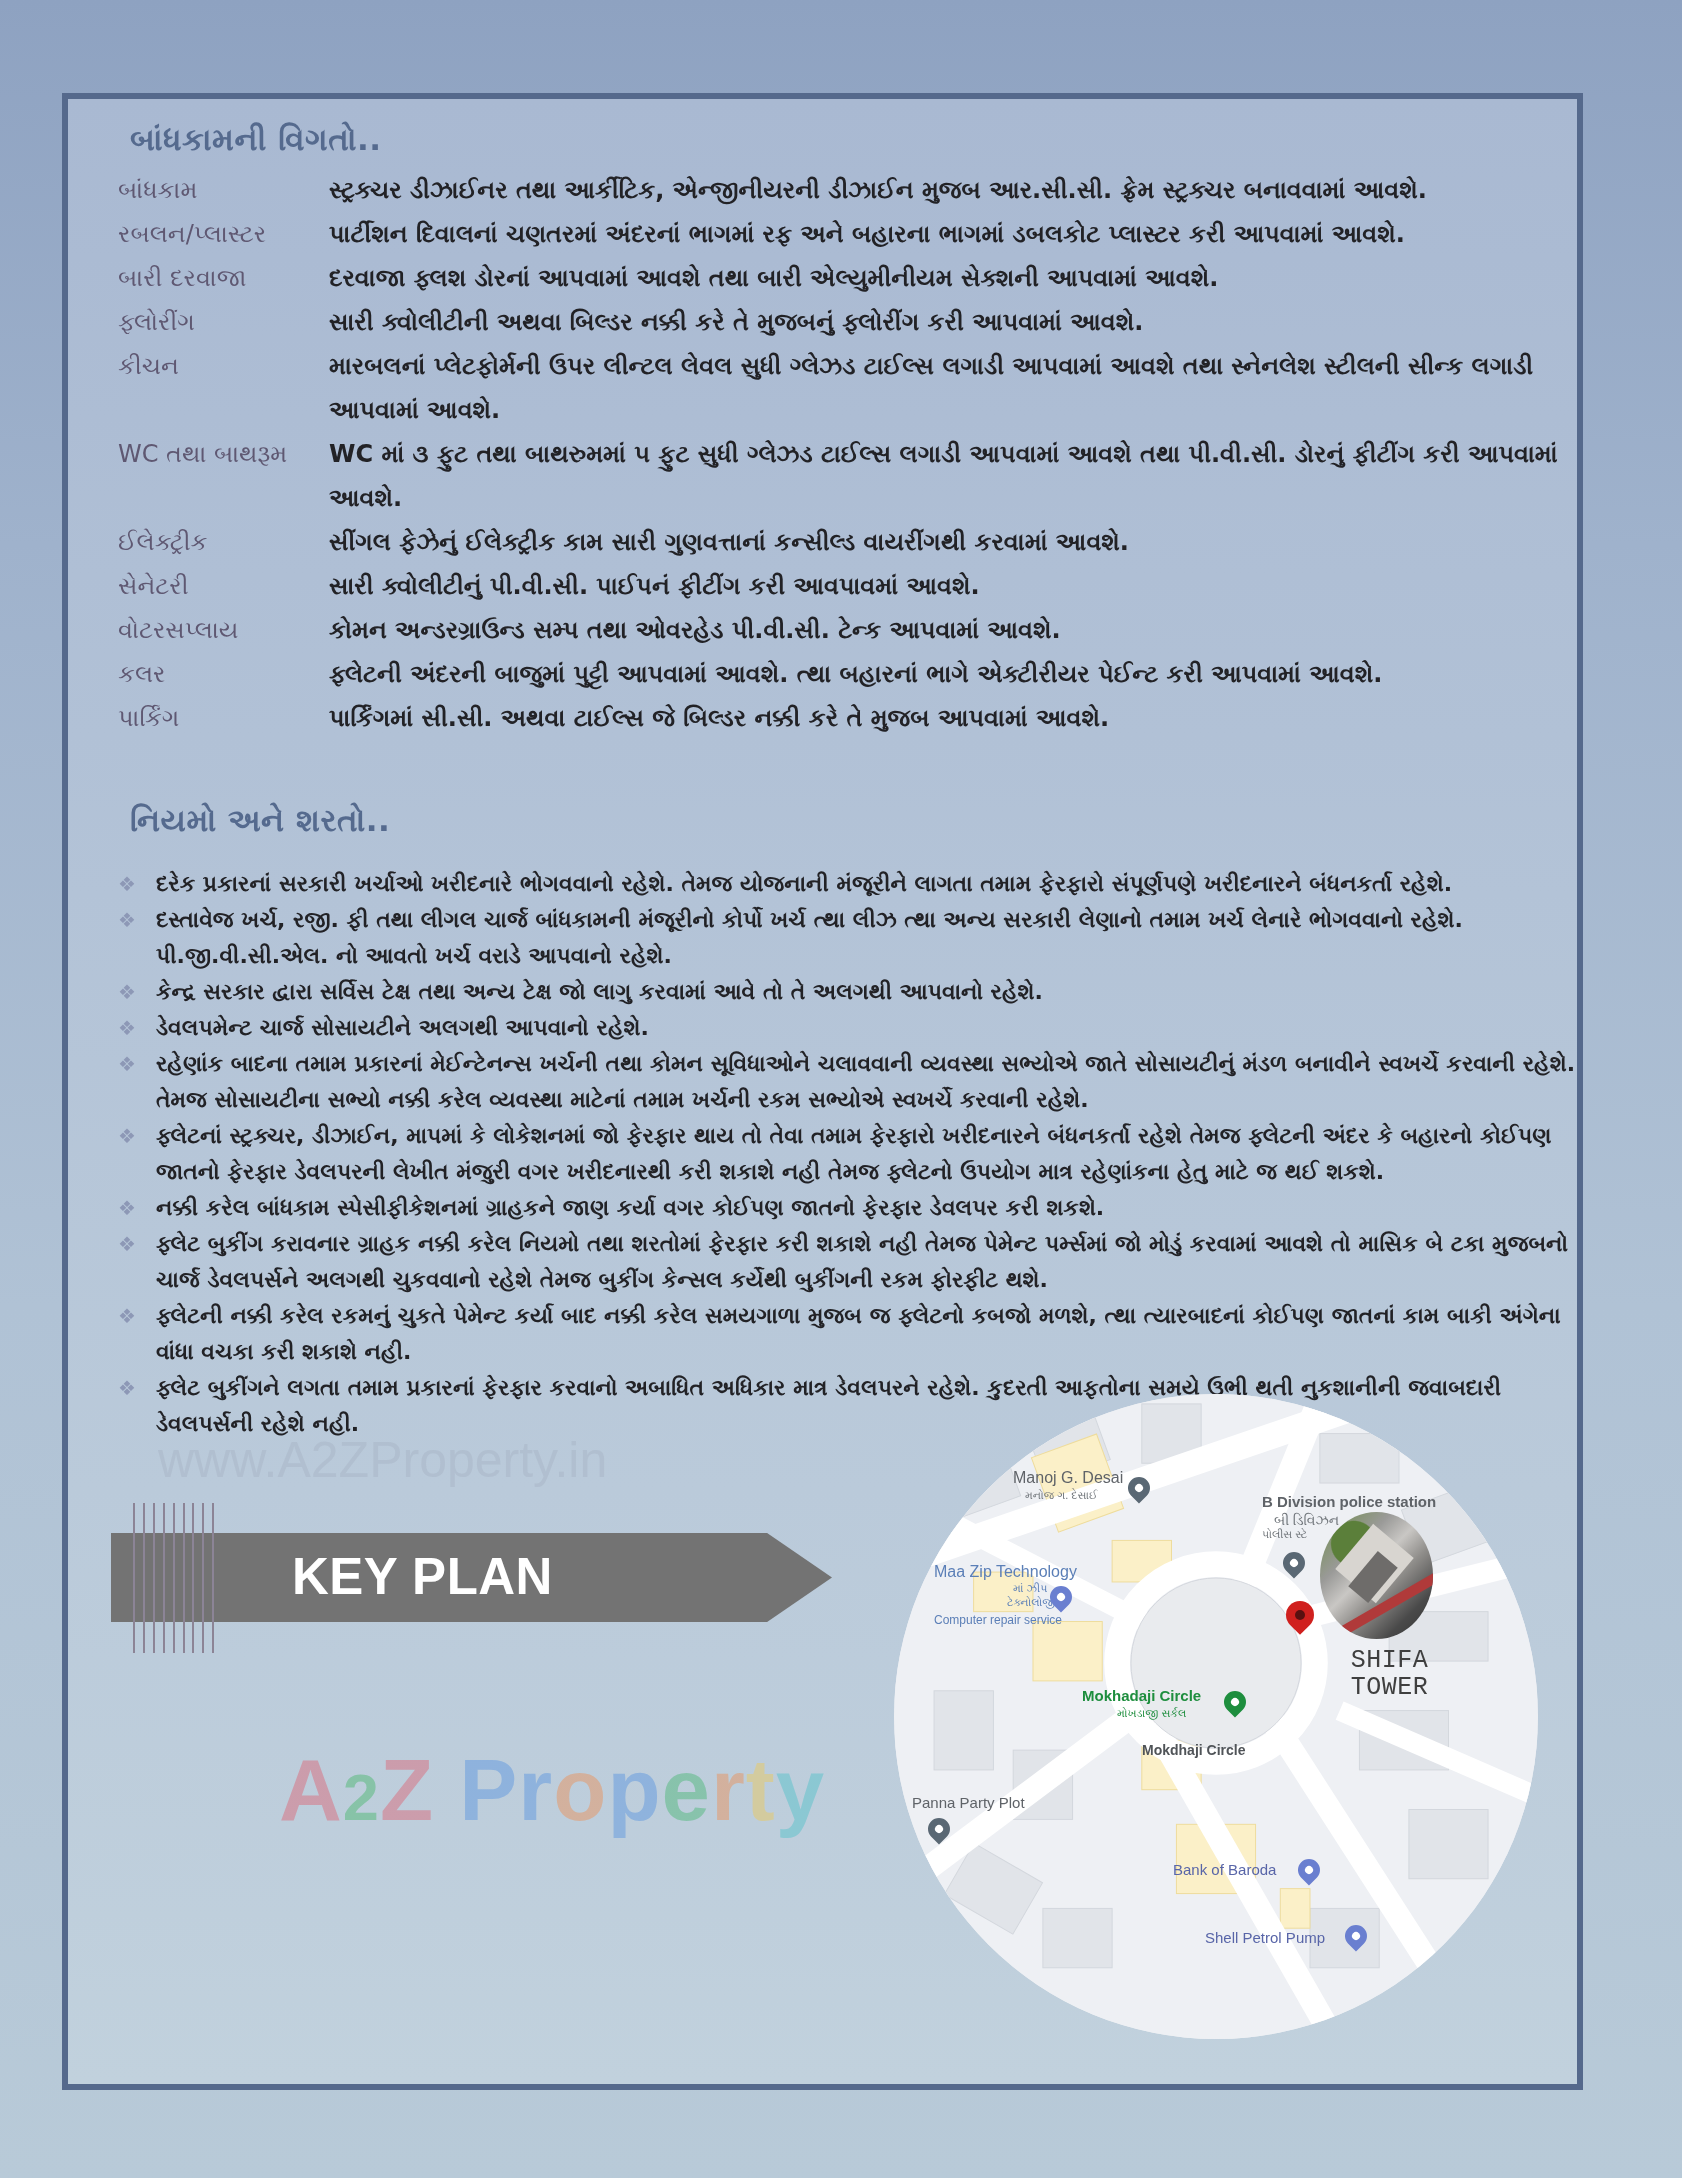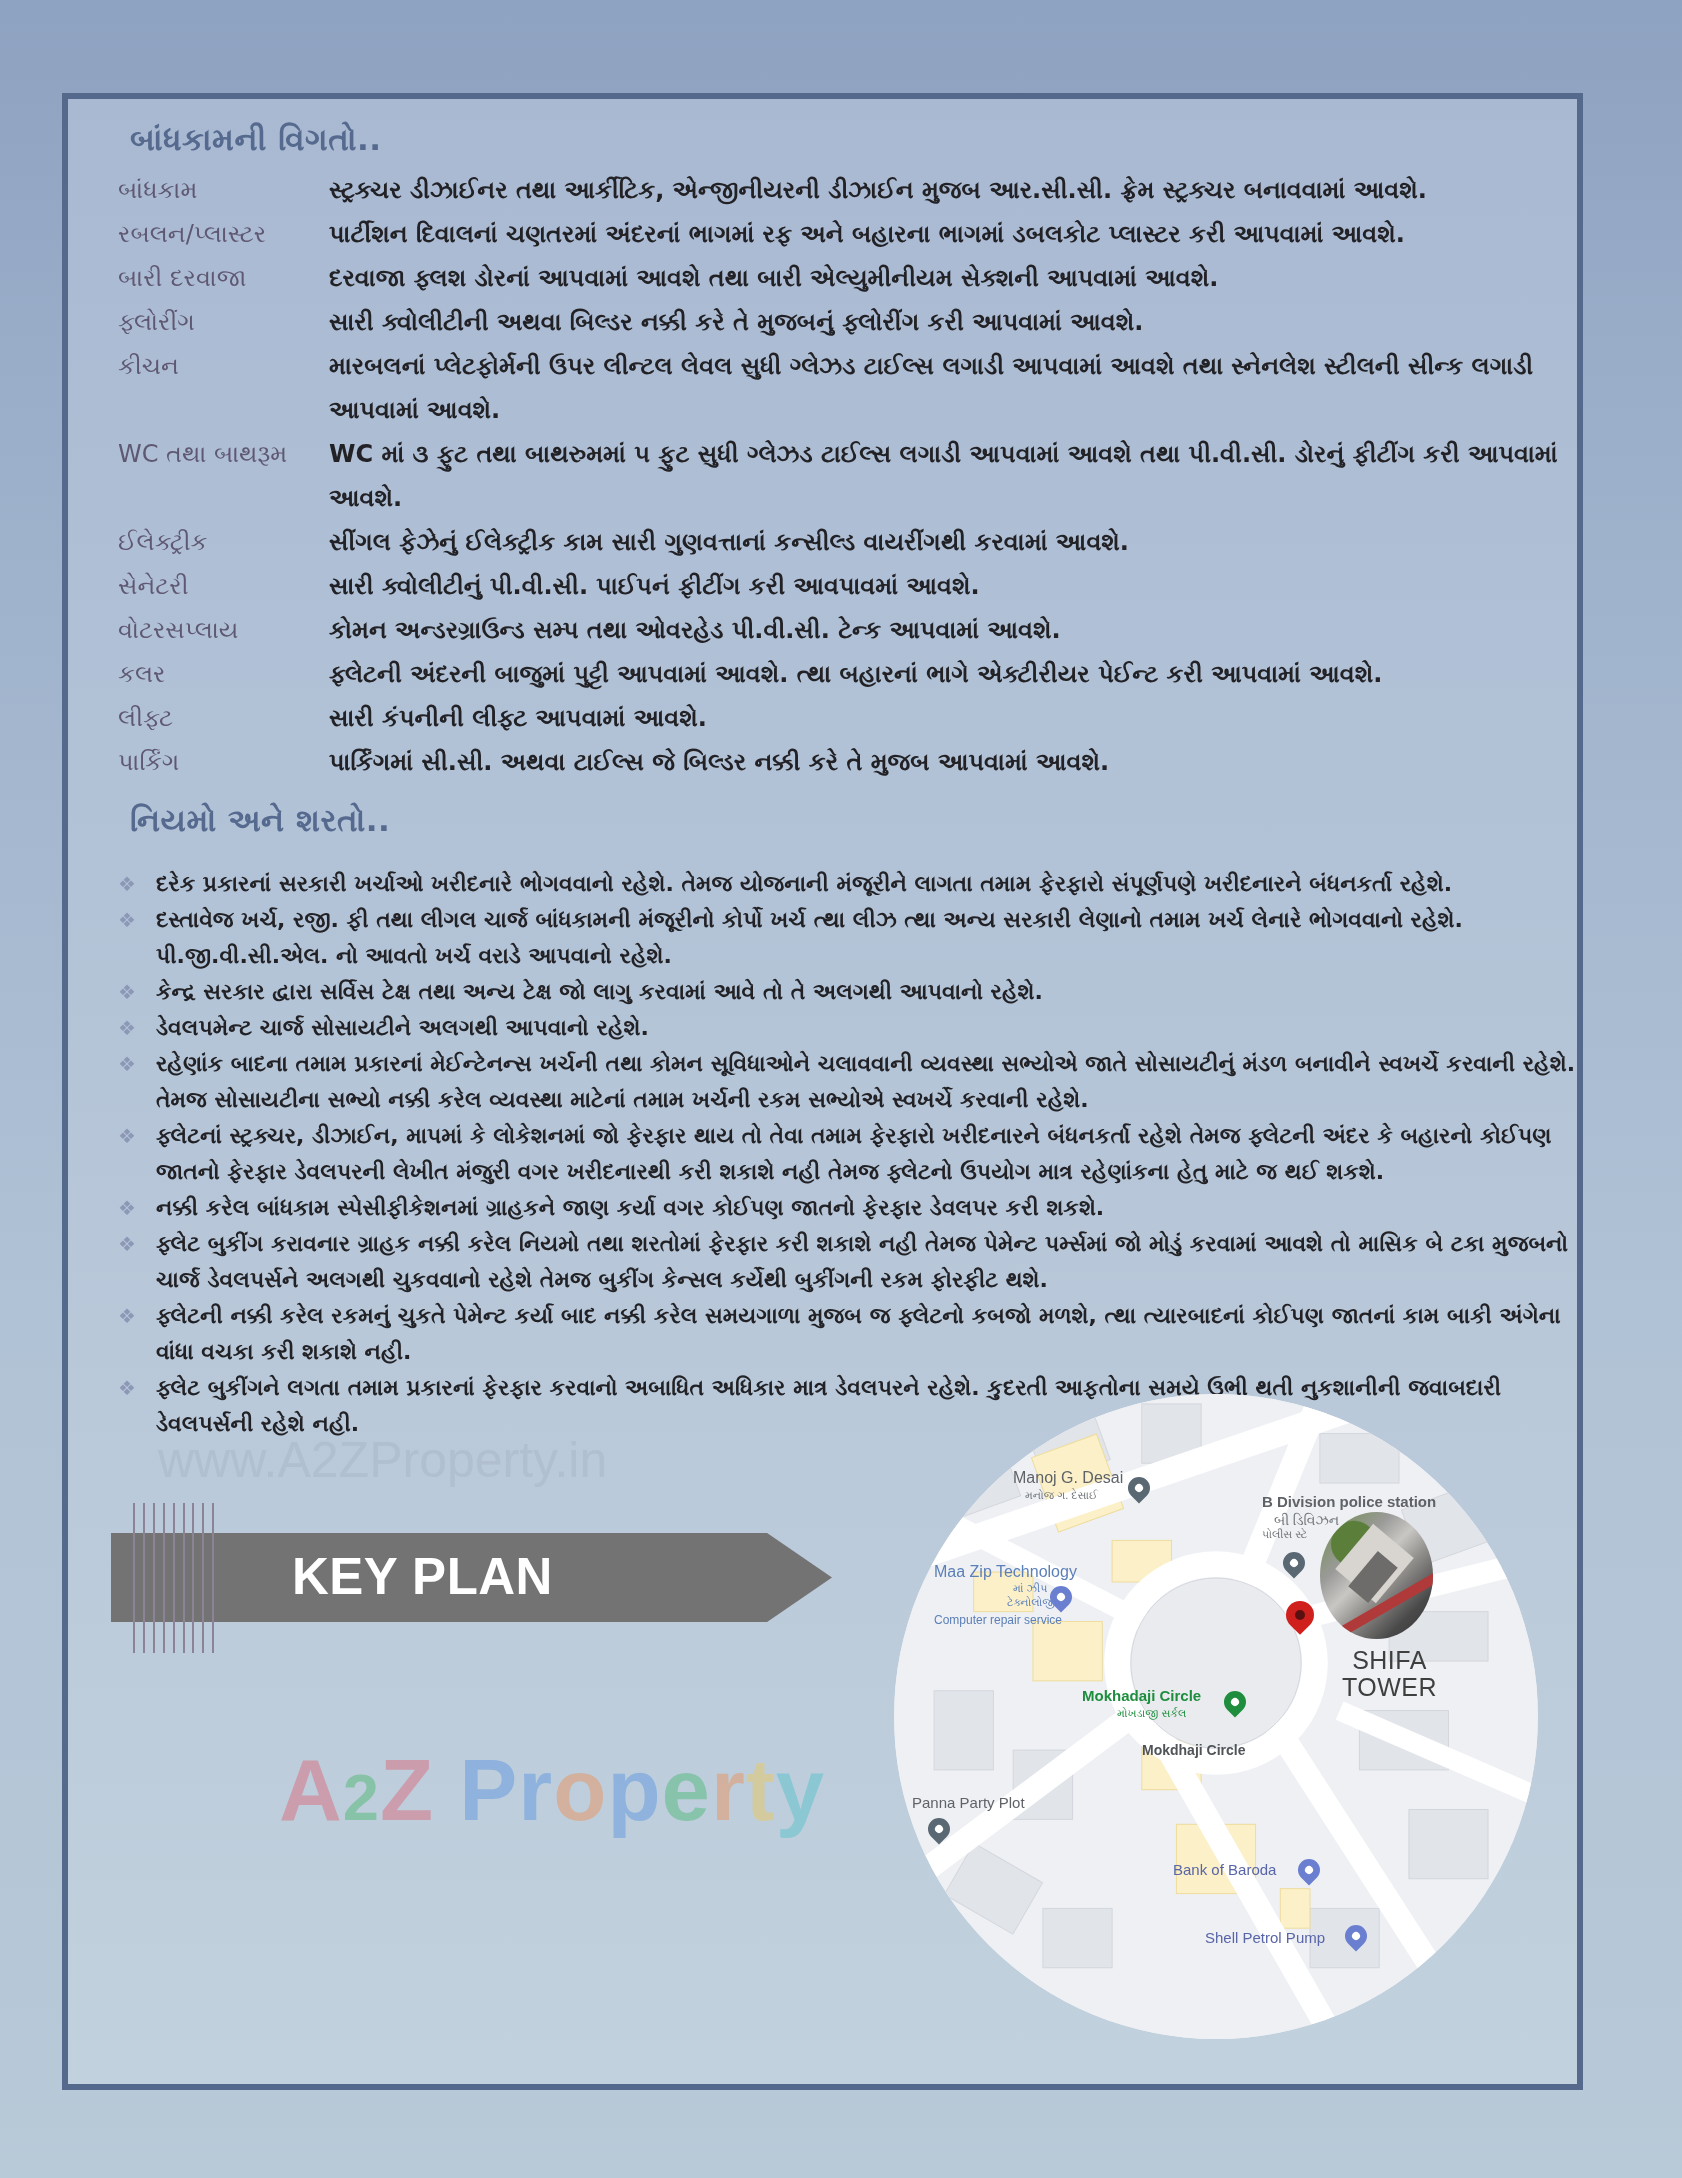--- a/index.html
+++ b/index.html
@@ -104,21 +104,21 @@
   .red-pin {
     position:absolute; left:1286px; top:1601px; width:28px; height:28px;
     background:#d0201e; border-radius:50% 50% 50% 0; transform:rotate(-45deg);
   }
   .red-pin::after {
     content:""; position:absolute; left:9px; top:9px; width:10px; height:10px;
     border-radius:50%; background:#5a1010;
   }
   .shifa {
     position:absolute; left:1330px; top:1647px; width:119px; text-align:center;
-    font-family:Liberation Sans, sans-serif; font-size:25px; line-height:27px;
+    font-family:Liberation Mono, monospace; font-size:25px; line-height:27px;
     color:#3f3f3f; letter-spacing:0.5px;
   }
 </style>
 </head>
 <body>
 
 <div class="frame">
 
   <div class="section-title" style="top:22px;">બાંધકામની વિગતો..</div>
 
@@ -155,24 +155,20 @@
       <div class="spec-label">સેનેટરી</div>
       <div class="spec-text">સારી ક્વોલીટીનું પી.વી.સી. પાઈપનં ફીટીંગ કરી આવપાવમાં આવશે.</div>
     </div>
     <div class="spec-row">
       <div class="spec-label">વોટરસપ્લાય</div>
       <div class="spec-text">કોમન અન્ડરગ્રાઉન્ડ સમ્પ તથા ઓવરહેડ પી.વી.સી. ટેન્ક આપવામાં આવશે.</div>
     </div>
     <div class="spec-row">
       <div class="spec-label">કલર</div>
       <div class="spec-text">ફ્લેટની અંદરની બાજુમાં પુટ્ટી આપવામાં આવશે. ત્થા બહારનાં ભાગે એક્ટીરીયર પેઈન્ટ કરી આપવામાં આવશે.</div>
-    </div>
-    <div class="spec-row">
-      <div class="spec-label">લીફ્ટ</div>
-      <div class="spec-text">સારી કંપનીની લીફ્ટ આપવામાં આવશે.</div>
     </div>
     <div class="spec-row">
       <div class="spec-label">પાર્કિંગ</div>
       <div class="spec-text">પાર્કિંગમાં સી.સી. અથવા ટાઈલ્સ જે બિલ્ડર નક્કી કરે તે મુજબ આપવામાં આવશે.</div>
     </div>
   </div>
 
   <div class="section-title" style="top:703px;">નિયમો અને શરતો..</div>
 
   <div class="rules-list">

